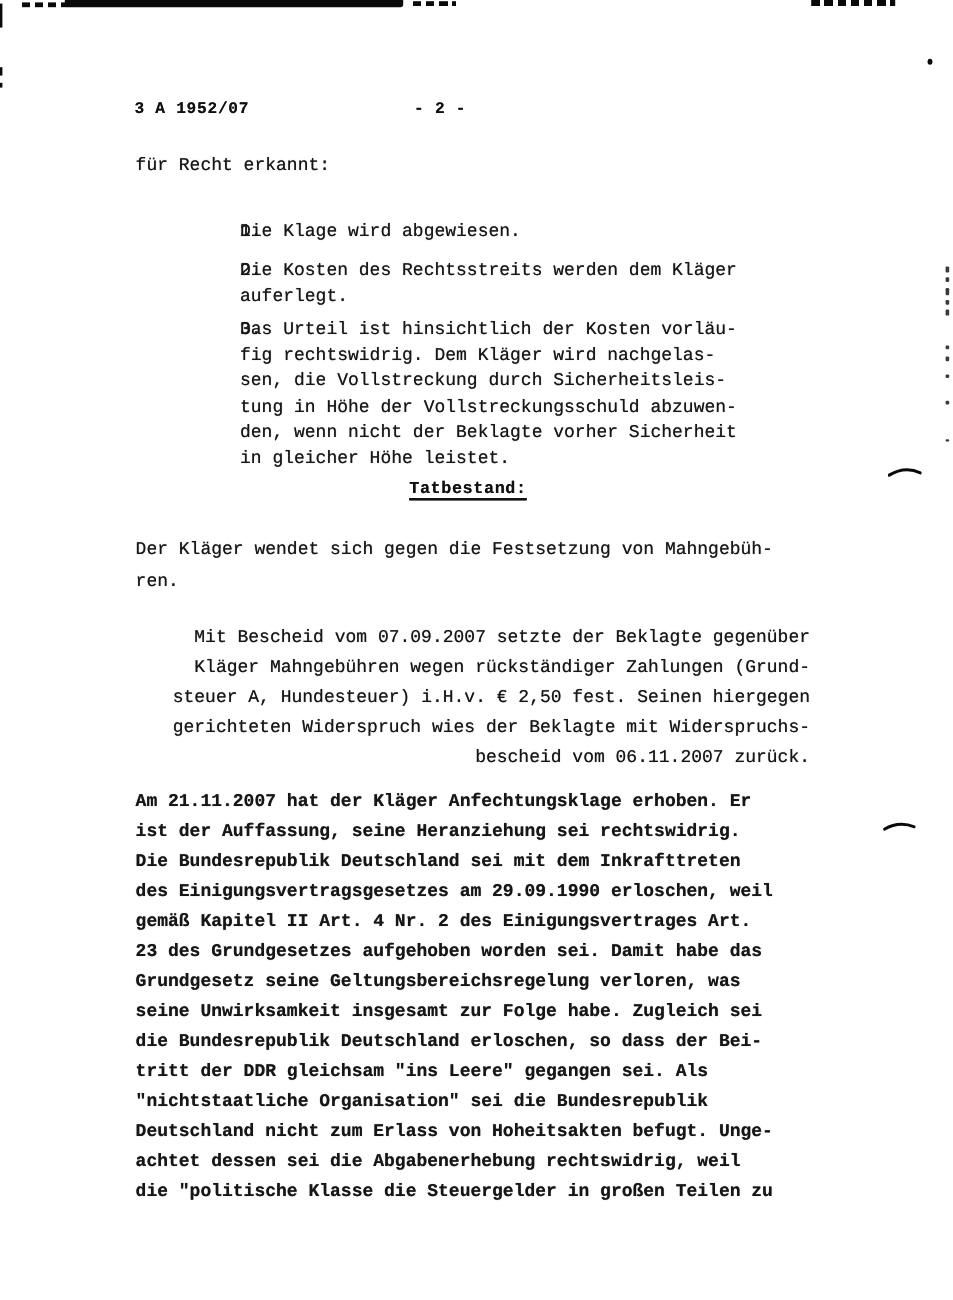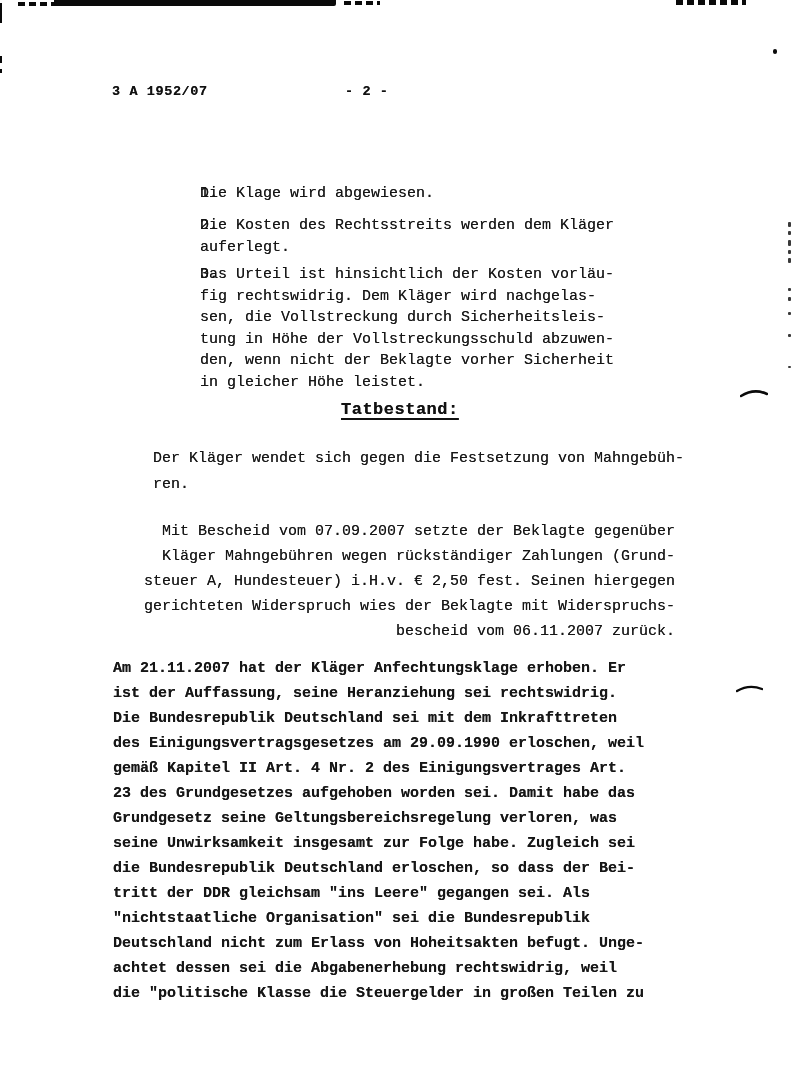--- a/index.html
+++ b/index.html
@@ -38,31 +38,31 @@
     left: 200px;
     width: 475px;
     font-size: 15px;
     line-height: 21.5px;
   }
   .ruling-num { position: absolute; left: 0; top: 0; text-shadow: 0 0 0.6px rgba(20,20,20,0.75); }
   .ruling-text { white-space: pre-line; text-shadow: 0 0 0.6px rgba(20,20,20,0.75); }
   .section-heading {
     position: absolute;
     top: 400px; left: 341px;
-    font-size: 17px;
+    font-size: 14px;
     font-weight: bold;
     text-decoration: underline;
     text-underline-offset: 4px;
     text-decoration-thickness: 2px;
     letter-spacing: 0.5px;
     color: #111;
     text-shadow: 0 0 0.5px rgba(0,0,0,0.8);
   }
   .para { left: 113px; width: 562px; }
-  .para-1 { top: 446px; line-height: 26px; margin-left: 40px; }
+  .para-1 { top: 446px; line-height: 26px; }
   .para-2 { top: 519px; text-align: right; }
   .para-3 { top: 656px; font-weight: bold; }
 
   
   .art { position: absolute; background: #0a0a0a; }
   .dash-line {
     background: repeating-linear-gradient(90deg, #0a0a0a 0 7px, rgba(0,0,0,0) 7px 11px);
   }
   .rmark { position: absolute; background: #3a3a3a; width: 2.5px; border-radius: 1px; }
   .crescent { position: absolute; }
@@ -96,20 +96,21 @@
   <svg class="crescent" style="left:740px; top:388px;" width="28" height="11">
     <path d="M1,8 Q14,0 27,6" stroke="#0a0a0a" stroke-width="2.6" fill="none" stroke-linecap="round"></path>
   </svg>
   <svg class="crescent" style="left:736px; top:683px;" width="27" height="11">
     <path d="M1,8 Q13,1 26,6" stroke="#0a0a0a" stroke-width="2.4" fill="none" stroke-linecap="round"></path>
   </svg>
 
   <div class="hdr" style="left:112px; top:84px;">3 A 1952/07</div>
   <div class="hdr" style="left:345px; top:84px;">- 2 -</div>
 
+  <div class="txt intro">für Recht erkannt:</div>
 
   <div class="ruling-item" style="top:183px;">
     <span class="ruling-num">1.</span>
     <div class="ruling-text">Die Klage wird abgewiesen.</div>
   </div>
   <div class="ruling-item" style="top:215px;">
     <span class="ruling-num">2.</span>
     <div class="ruling-text">Die Kosten des Rechtsstreits werden dem Kläger
 auferlegt.</div>
   </div>

